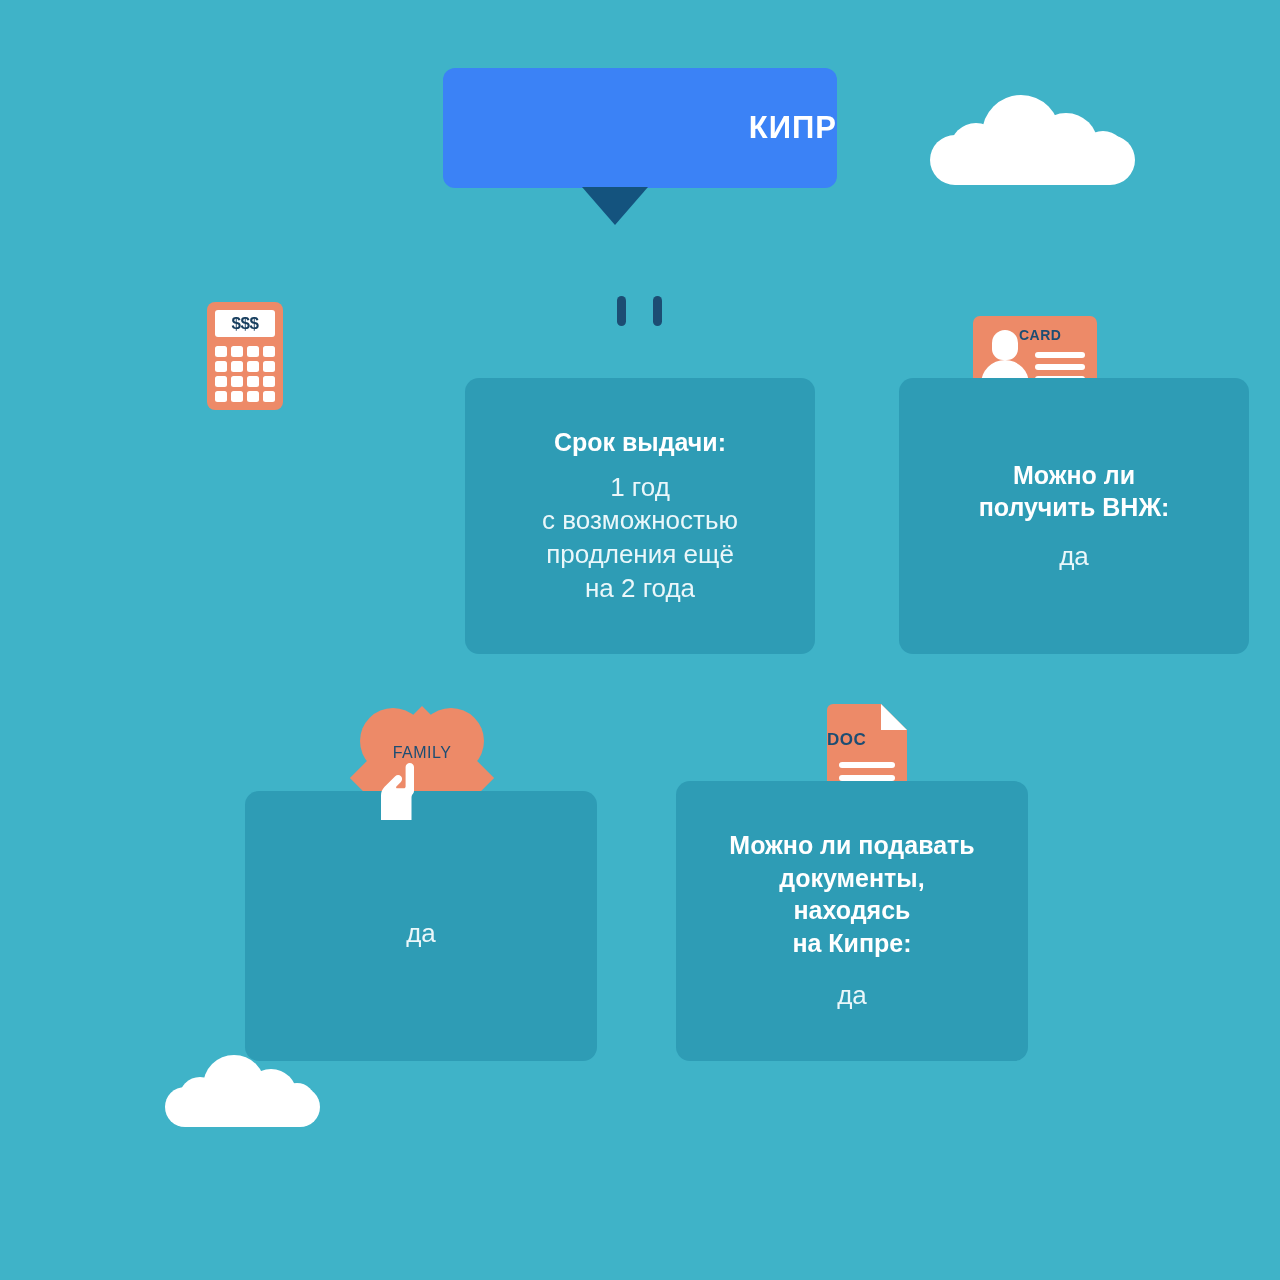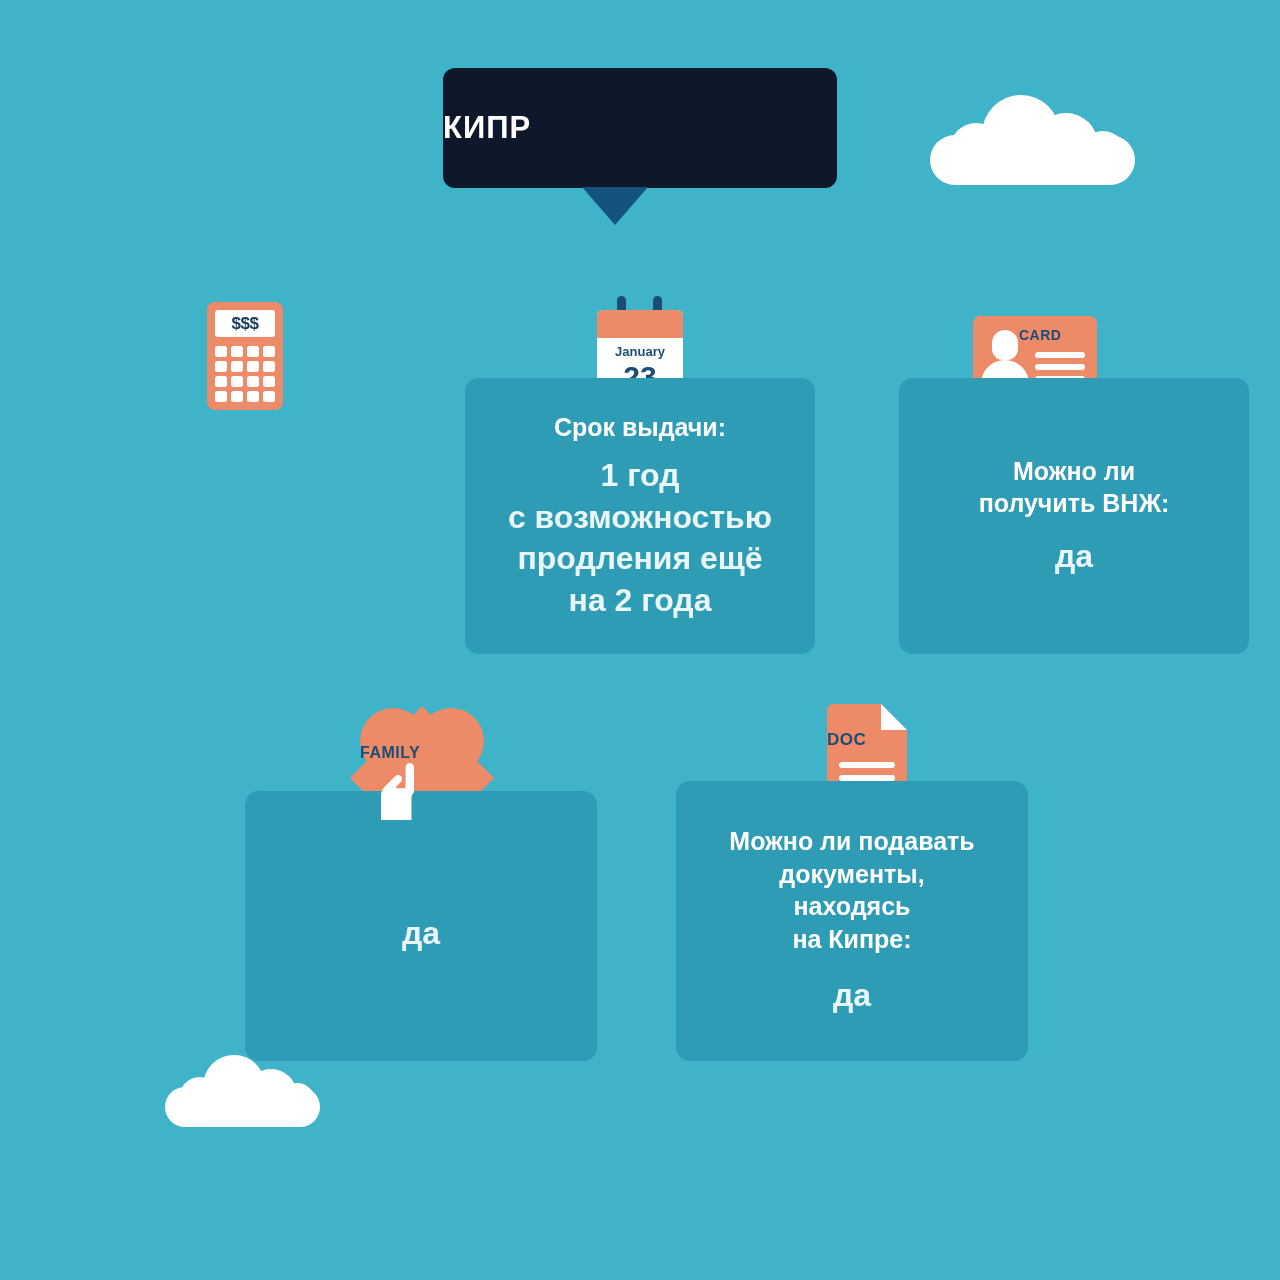--- a/index.html
+++ b/index.html
@@ -51,25 +51,25 @@
   #cloud-bottom .p3   { left: 14px; top: 22px; width: 42px;  height: 42px; }
   #cloud-bottom .p4   { left: 114px;top: 28px; width: 36px;  height: 36px; }
 
   
   #title-banner {
     position: absolute;
     left: 443px;
     top: 68px;
     width: 394px;
     height: 120px;
-    background: #0f172a;
+    background: #3b82f6;
     border-radius: 12px;
     display: flex;
     align-items: center;
-    justify-content: flex-start;
+    justify-content: flex-end;
   }
   #title-banner .tail {
     position: absolute;
     left: 50%;
     margin-left: -58px;
     top: 119px;
     width: 0;
     height: 0;
     border-left: 33px solid transparent;
     border-right: 33px solid transparent;
@@ -96,22 +96,22 @@
   }
   .card-heading {
     color: #FFFFFF;
     font-size: 25px;
     font-weight: bold;
     line-height: 1.30;
     white-space: pre-line;
   }
   .card-value {
     color: #EAF7FA;
-    font-size: 32px;
-    font-weight: bold;
+    font-size: 26px;
+    font-weight: normal;
     line-height: 1.30;
     white-space: pre-line;
     margin-top: 16px;
   }
 
   #card-income    { left: 70px;  top: 378px;  width: 352px; height: 276px; }
   #card-term      { left: 465px; top: 378px;  width: 350px; height: 276px; }
   #card-residence { left: 899px; top: 378px;  width: 350px; height: 276px; }
   #card-family    { left: 245px; top: 791px;  width: 352px; height: 270px; }
   #card-documents { left: 676px; top: 781px;  width: 352px; height: 280px; }
@@ -199,22 +199,22 @@
     background: #ED8A68; border-radius: 50%;
   }
   #icon-family .lobe.l { left: 0; }
   #icon-family .lobe.r { left: 58px; }
   #icon-family .vee {
     position: absolute; left: 11px; top: 19px; width: 102px; height: 102px;
     background: #ED8A68; border-radius: 0 0 8px 0;
     transform: rotate(45deg);
   }
   #icon-family .label {
-    position: absolute; left: 0; top: 36px; width: 124px; text-align: left;
-    color: #1C4D73; font-size: 16px; font-weight: bold; letter-spacing: 0.5px; z-index: 3;
+    position: absolute; left: 0; top: 36px; width: 124px; text-align: center;
+    color: #1C4D73; font-size: 16px; font-weight: normal; letter-spacing: 0.5px; z-index: 3;
   }
   #icon-family .hand {
     position: absolute; left: 16px; top: 55px; width: 48px; height: 57px; z-index: 4;
   }
 
   
   #icon-document { left: 827px; top: 704px; width: 80px; height: 110px; }
   #icon-document .page { position: absolute; inset: 0; }
   #icon-document .label {
     position: absolute; left: 0; top: 26px; width: 80px; text-align: left;
@@ -273,25 +273,20 @@
       <i></i>
         <i></i>
         <i></i>
         <i></i>
     </span>
   </div>
 
   <div class="icon" id="icon-calendar">
     <span class="ring r1"></span>
     <span class="ring r2"></span>
-    <span class="sheet">
-      <span class="head"></span>
-      <span class="month">January</span>
-      <span class="day">23</span>
-    </span>
   </div>
 
   <div class="icon" id="icon-idcard">
     <span class="body"></span>
     <span class="head"></span>
     <span class="shoulders"></span>
     <span class="label">CARD</span>
     <span class="lines">
       <i></i>
       <i></i>

